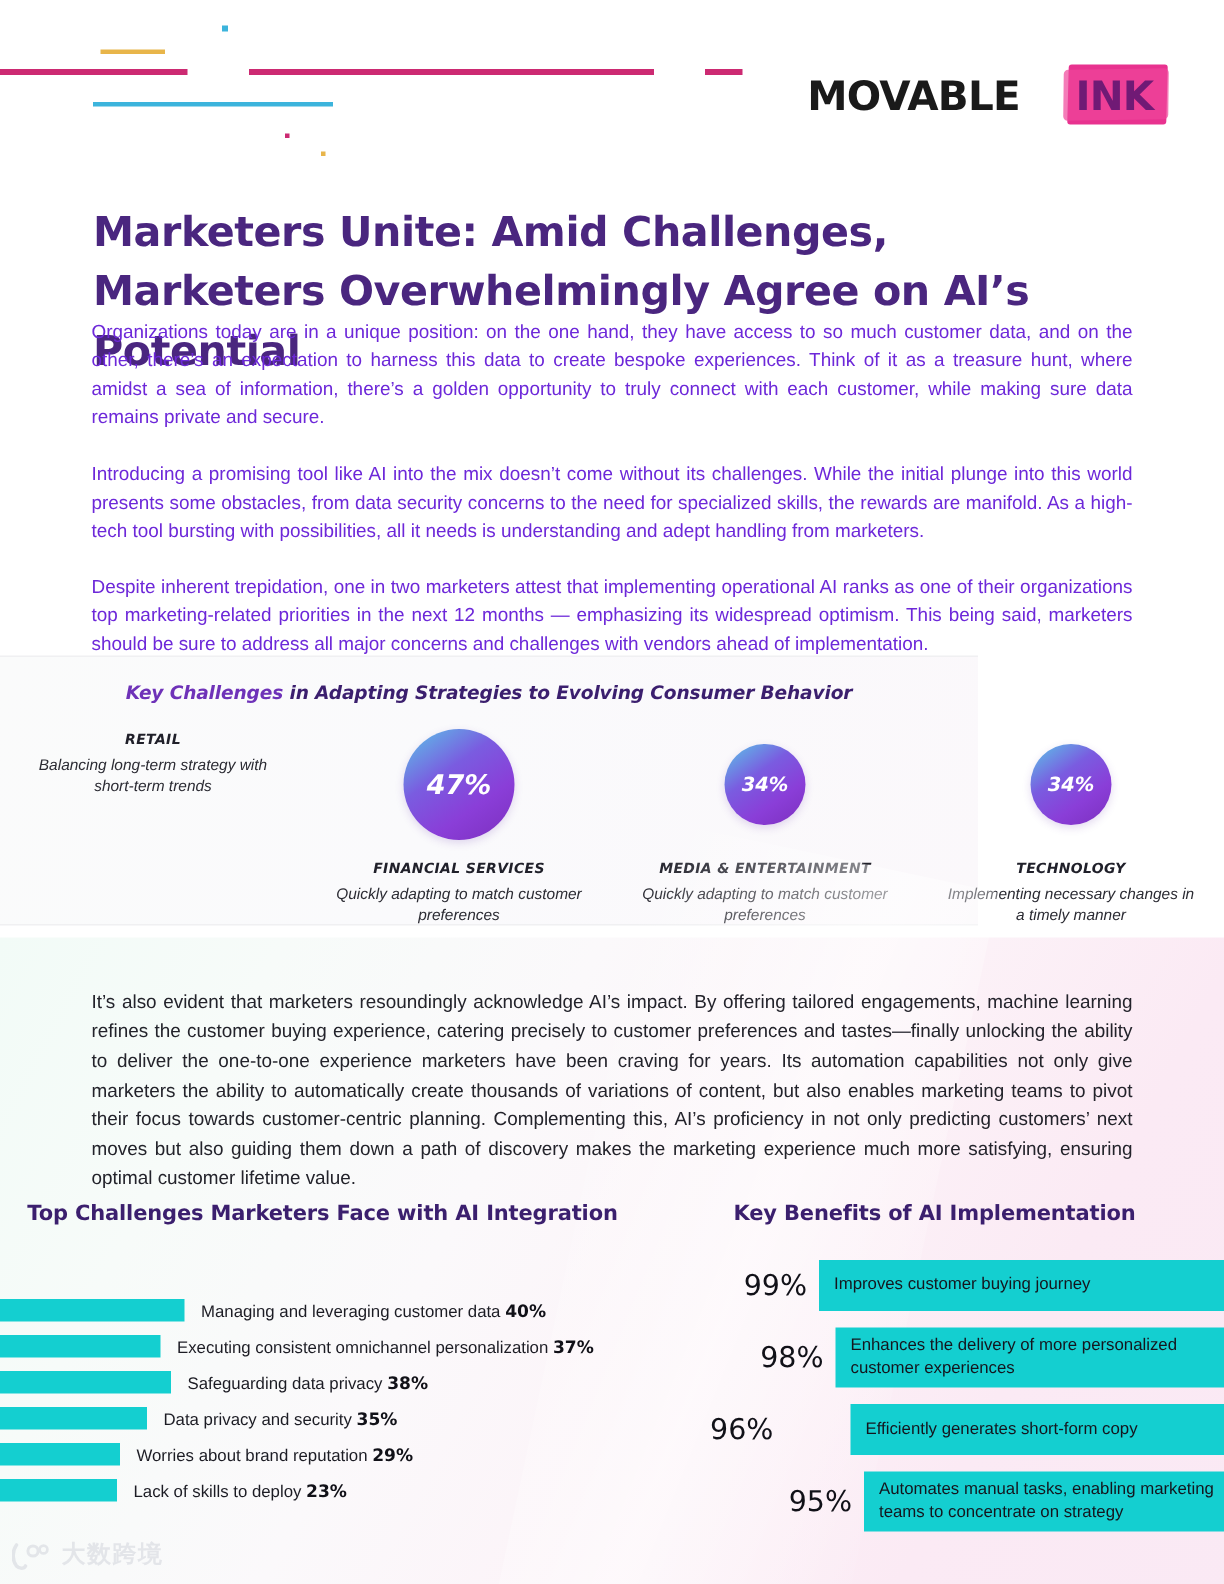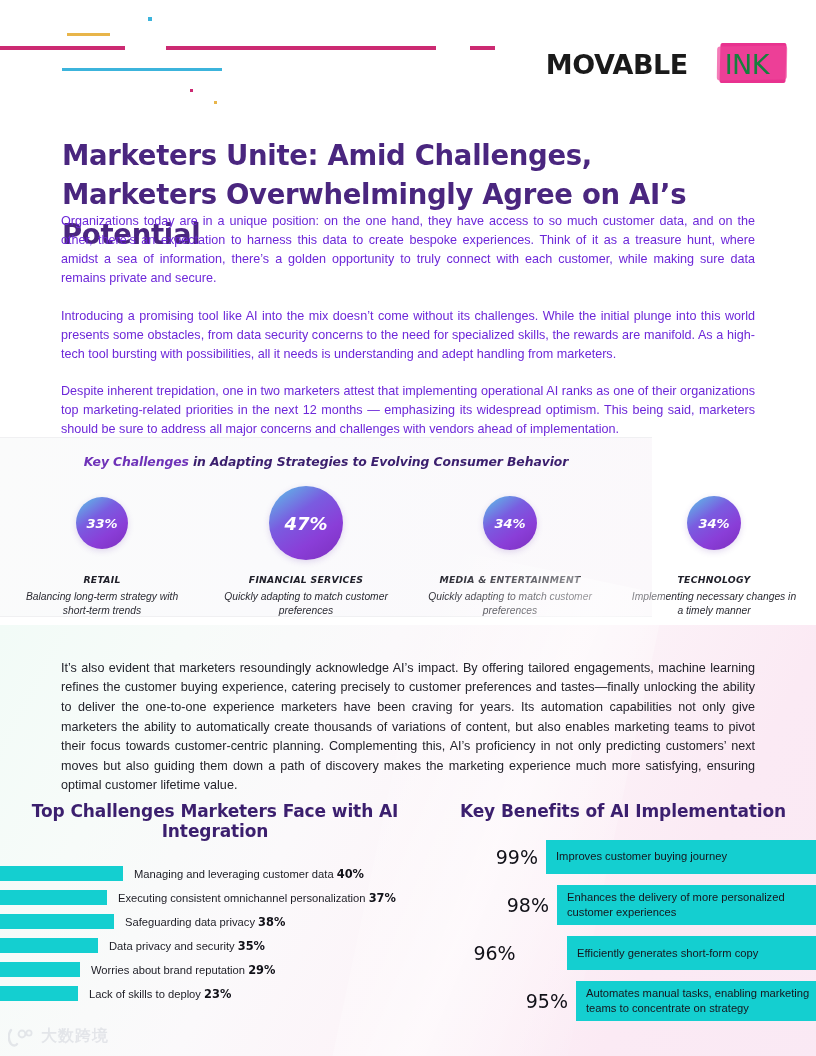--- a/index.html
+++ b/index.html
@@ -68,24 +68,24 @@
     left: -3px; top: 3px;
     width: 70px; height: 34px;
     background: #f0459a;
     opacity: .7;
     border-radius: 3px;
     transform: rotate(-0.8deg);
   }
   .logo-ink-text {
     position: relative;
     font-family: "DejaVu Sans", sans-serif;
-    font-weight: 400;
+    font-weight: 700;
     font-size: 27px;
     letter-spacing: -0.5px;
-    color: #15803d;
+    color: #701a75;
     line-height: 1;
     z-index: 2;
   }
 
   
   .headline {
     position: absolute;
     left: 62px;
     top: 118px;
     width: 690px;
@@ -222,21 +222,21 @@
     line-height: 1.56;
     color: #23232b;
     text-align: justify;
   }
 
   
   .chart-title {
     position: absolute;
     font-family: "DejaVu Sans", sans-serif;
     font-weight: 700;
-    font-size: 17px;
+    font-size: 14px;
     color: #3b1f6e;
     letter-spacing: -0.1px;
   }
   .chart-title.left  { left: 0; top: 176px; width: 430px; text-align: center; }
   .chart-title.right { left: 430px; top: 176px; width: 386px; text-align: center; }
 
   
   .left-chart {
     position: absolute;
     left: 0;
@@ -357,23 +357,20 @@
     <p>Introducing a promising tool like AI into the mix doesn’t come without its challenges. While the initial plunge into this world presents some obstacles, from data security concerns to the need for specialized skills, the rewards are manifold. As a high-tech tool bursting with possibilities, all it needs is understanding and adept handling from marketers.</p>
     <p>Despite inherent trepidation, one in two marketers attest that implementing operational AI ranks as one of their organizations top marketing-related priorities in the next 12 months — emphasizing its widespread optimism. This being said, marketers should be sure to address all major concerns and challenges with vendors ahead of implementation.</p>
   </div>
 
   <section class="challenges">
     <div class="challenges-title">
       <span class="accent">Key Challenges</span><span> in Adapting Strategies to Evolving Consumer Behavior</span>
     </div>
     <div class="circle-row" id="circleRow">
         <div class="circle-cell">
-          <div class="circle-holder">
-            <div class="bubble" style="width:52px;height:52px;font-size:13px;">33%</div>
-          </div>
           <div class="cell-label">RETAIL</div>
           <div class="cell-desc">Balancing long-term strategy with short-term trends</div>
         </div>
         <div class="circle-cell">
           <div class="circle-holder">
             <div class="bubble" style="width:74px;height:74px;font-size:18px;">47%</div>
           </div>
           <div class="cell-label">FINANCIAL SERVICES</div>
           <div class="cell-desc">Quickly adapting to match customer preferences</div>
         </div>

